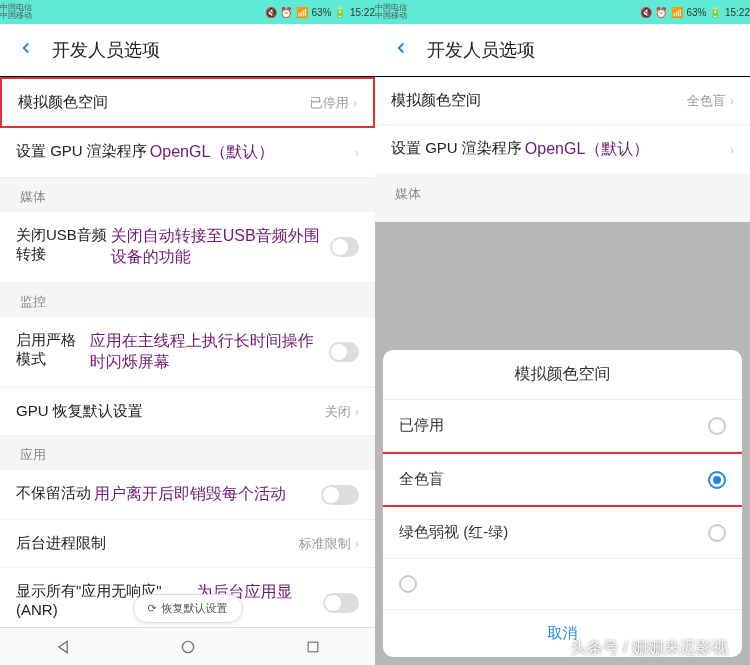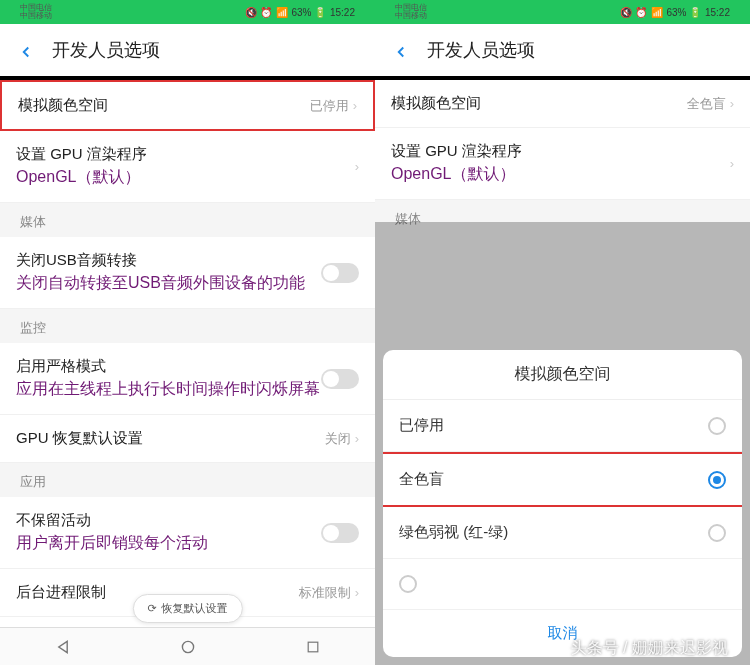--- a/index.html
+++ b/index.html
@@ -1,26 +1,26 @@
 <!DOCTYPE html>
 <html><head>
 <meta charset="utf-8">
 <style>
 * { margin: 0; padding: 0; box-sizing: border-box; }
 body { font-family: -apple-system, "Helvetica Neue", Arial, sans-serif; background: #fff; width: 750px; height: 665px; overflow: hidden; position: relative; }
 .screens { display: flex; width: 750px; }
 .phone { width: 375px; background: #f5f5f5; position: relative; }
-.status-bar { height: 24px; background: #22c55e; display: flex; align-items: center; justify-content: space-between; padding: 0 20px; font-size: 10px; color: #333; }
+.status-bar { height: 24px; background: #5eead4; display: flex; align-items: center; justify-content: space-between; padding: 0 0; font-size: 10px; color: #333; }
 .status-left { font-size: 8px; line-height: 1; color: #555; }
 .status-right { display: flex; align-items: center; gap: 3px; }
-.header { background: #fff; padding: 14px 16px; display: flex; align-items: flex-end; gap: 16px; border-bottom: 4px solid #000000; }
+.header { background: #fff; padding: 14px 16px; display: flex; align-items: flex-start; gap: 16px; border-bottom: 1px solid #000000; }
 .back-arrow { width: 20px; height: 20px; display: flex; align-items: center; justify-content: center; }
 .title { font-size: 18px; font-weight: 500; color: #222; }
 .row { background: #fff; padding: 14px 16px; display: flex; align-items: center; justify-content: space-between; border-bottom: 1px solid #f0f0f0; }
-.row-main { display: flex; flex-direction: column; gap: 3px; }
+.row-main { display: flex; flex-direction: row; gap: 3px; }
 .row-label { font-size: 15px; color: #222; }
 .row-sub { font-size: 16px; color: #701a75; }
 .row-value { font-size: 13px; color: #999; display: flex; align-items: center; gap: 4px; }
 .highlight { border: 2px solid #d33; }
 .section-head { padding: 10px 20px 6px; font-size: 13px; color: #888; background: #f5f5f5; }
 .toggle { width: 38px; height: 20px; background: #ddd; border-radius: 10px; position: relative; }
 .toggle::after { content: ""; width: 16px; height: 16px; background: #fff; border-radius: 50%; position: absolute; top: 2px; left: 2px; }
 .chev { color: #ccc; font-size: 13px; }
 .reset-fab { position: absolute; bottom: 42px; left: 50%; transform: translateX(-50%); background: #fff; border: 1px solid #ddd; border-radius: 20px; padding: 6px 14px; font-size: 11px; color: #555; display: flex; align-items: center; gap: 5px; box-shadow: 0 1px 4px rgba(0,0,0,.1); }
 .navbar { position: absolute; bottom: 0; left: 0; right: 0; height: 38px; background: #fafafa; display: flex; align-items: center; justify-content: space-around; border-top: 1px solid #ddd; }

